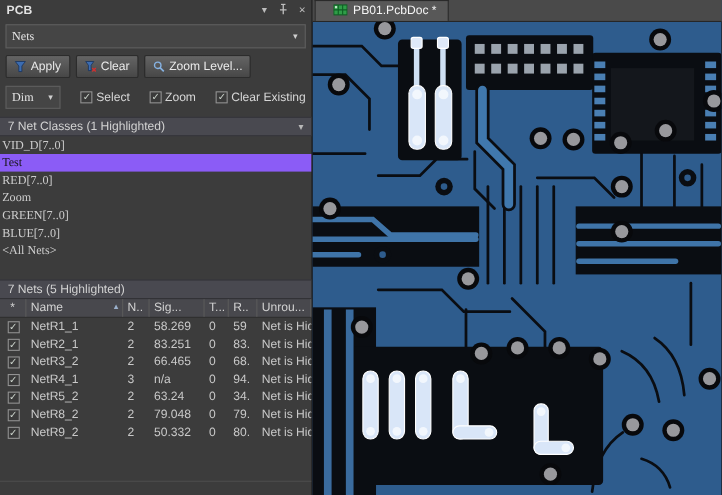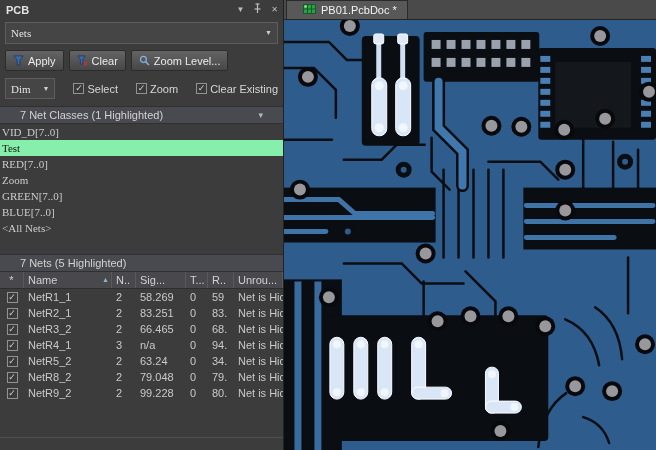--- a/index.html
+++ b/index.html
@@ -26,25 +26,25 @@
        background:linear-gradient(#646464,#474747);border:1px solid #2c2c2c;border-radius:2px;
        color:#eaeaea;font-size:11px;font-family:inherit;cursor:default;justify-content:flex-end;}
   .btn svg{display:block;}
   .opts{display:flex;align-items:center;gap:18px;margin:2px 5px 7px 5px;white-space:nowrap;}
   .dim-combo{width:56px;height:19px;}
   .chk{display:inline-flex;align-items:center;gap:3px;color:#d6d6d6;}
   .chk-box{width:11px;height:11px;background:#3a3a3a;border:1px solid #929292;display:inline-flex;
            align-items:center;justify-content:center;box-sizing:border-box;}
   .chk-box .mark{font-size:9px;line-height:1;color:#ccd4cc;}
   .sec-hdr{height:16px;background:#494950;display:flex;align-items:center;justify-content:space-between;
-           padding:0 20px;color:#d2d2d2;border-top:1px solid #303034;border-bottom:1px solid #303034;}
+           padding:0 7px;color:#d2d2d2;border-top:1px solid #303034;border-bottom:1px solid #303034;}
   .sec-hdr .arrow{font-size:9px;color:#b8b8b8;}
   .cls-list{list-style:none;margin:0;padding:0;height:130px;}
   .cls-list li{height:16px;line-height:16px;padding-left:2px;color:#cdcdcd;white-space:nowrap;overflow:hidden;font-family:Liberation Serif, serif;}
-  .cls-list li.selected{background:#86efac;color:#161616;}
+  .cls-list li.selected{background:#8b5cf6;color:#161616;}
   .trow{display:grid;grid-template-columns:24px 88px 24px 50px 22px 26px 1fr;height:16px;line-height:16px;}
   .thead{background:#48484d;border-bottom:1px solid #2e2e2e;}
   .thead .td{border-right:1px solid #5a5a5a;color:#d2d2d2;}
   .td{padding-left:4px;overflow:hidden;white-space:nowrap;color:#c9c9c9;}
   .c-check{display:flex;align-items:center;justify-content:center;padding-left:0;}
   .name-hdr{display:flex;align-items:center;justify-content:space-between;padding-right:2px;}
   .sort{font-size:7px;color:#9ab0cc;}
   .bottom-line{position:absolute;left:0;right:0;bottom:12px;height:1px;background:#4e4e4e;}
 
   
@@ -254,21 +254,21 @@
         <div class="td">Net is Hid</div>
       </div>
       <div class="trow">
         <div class="td c-check">
             <span class="chk-box">
               <span class="mark">✓</span>
             </span>
           </div>
         <div class="td">NetR9_2</div>
         <div class="td">2</div>
-        <div class="td">99.228</div>
+        <div class="td">50.332</div>
         <div class="td">0</div>
         <div class="td">80.</div>
         <div class="td">Net is Hid</div>
       </div>
     </div>
 
     <div class="bottom-line"></div>
   </aside>
 
   <main class="editor">

